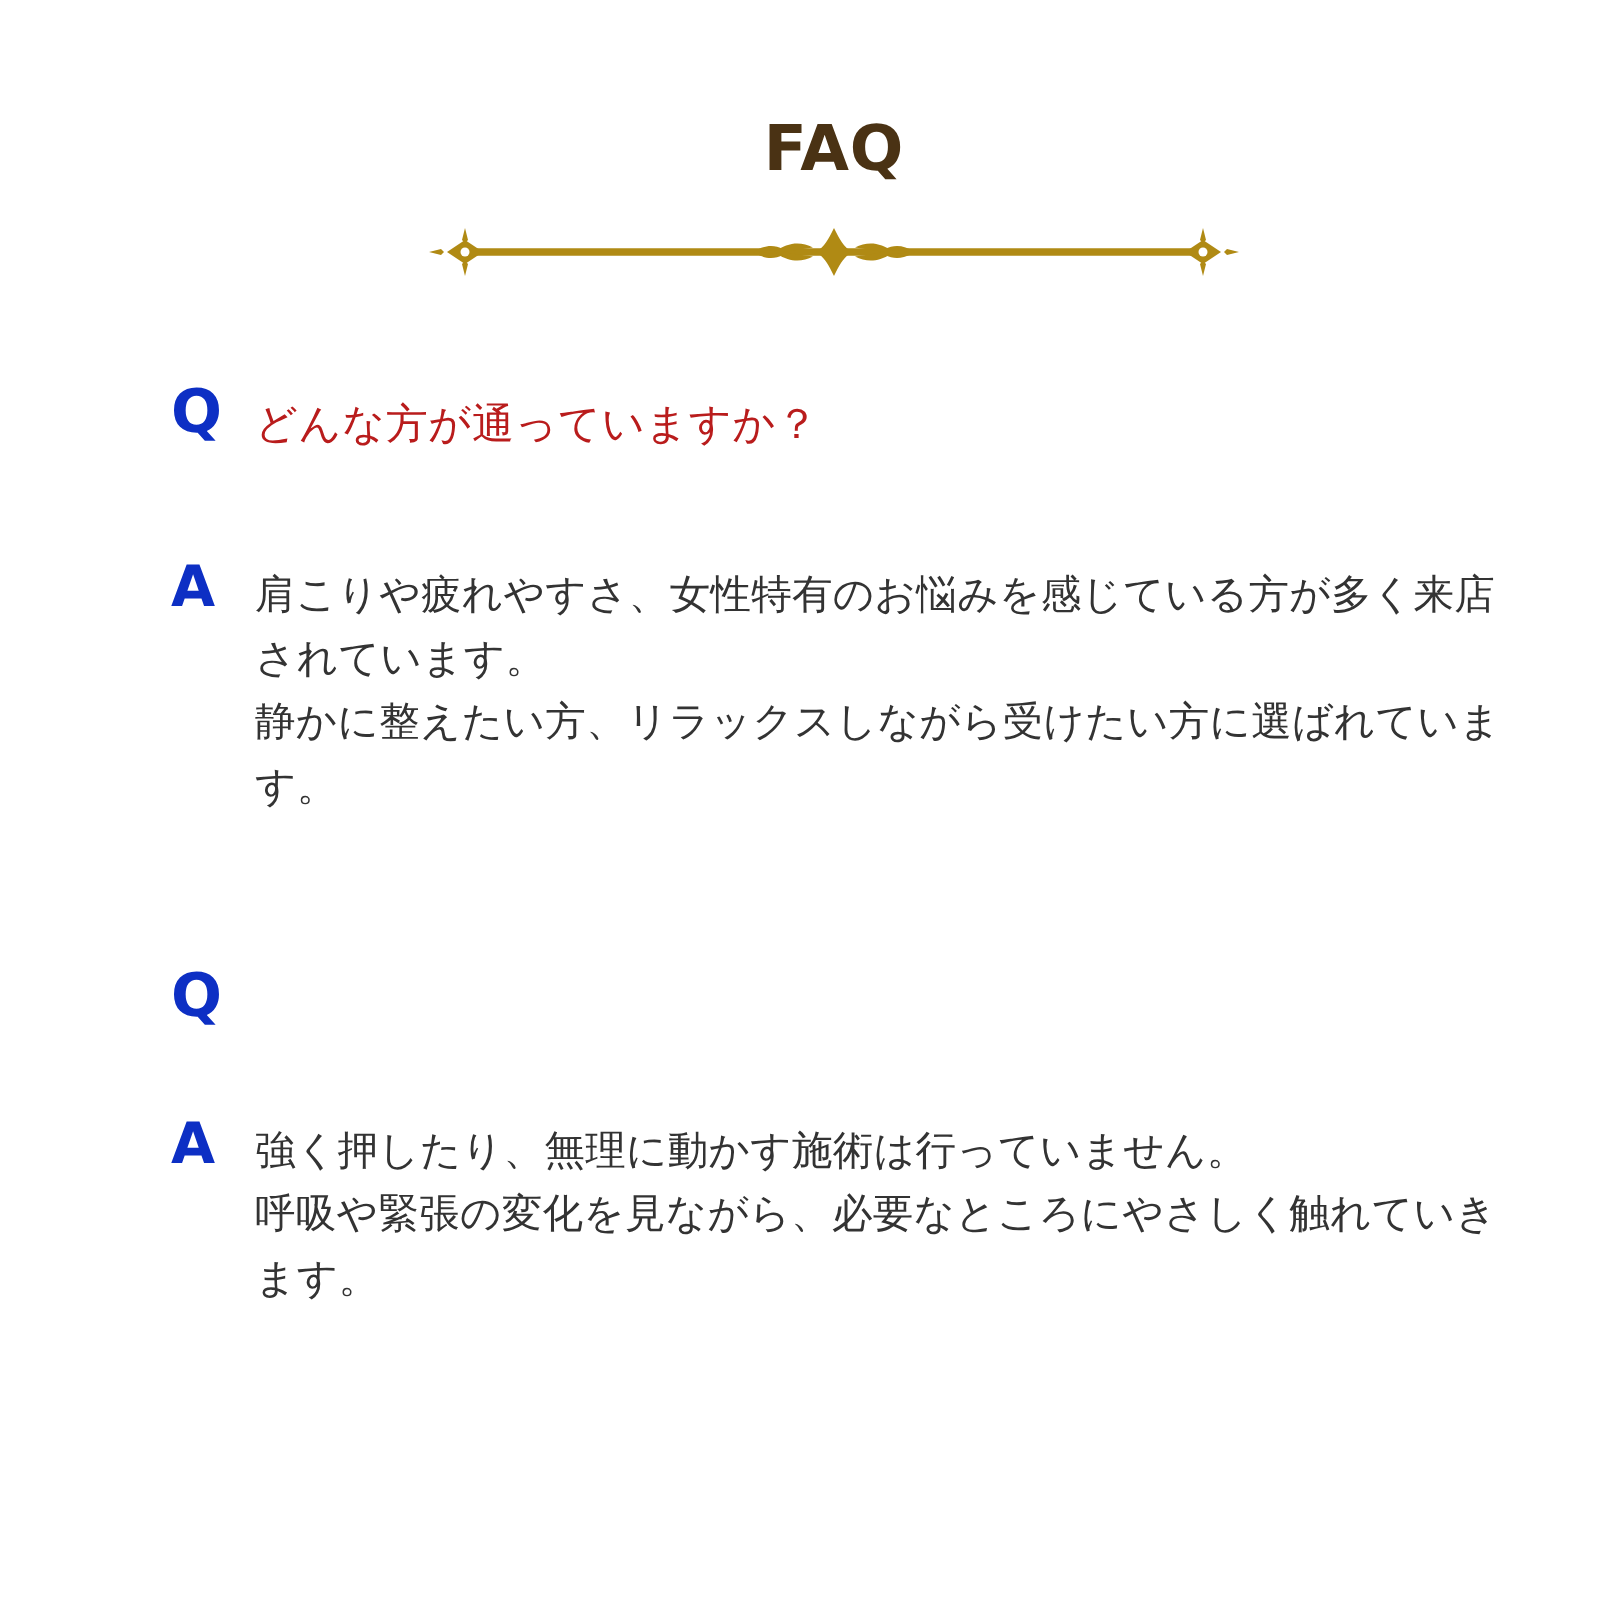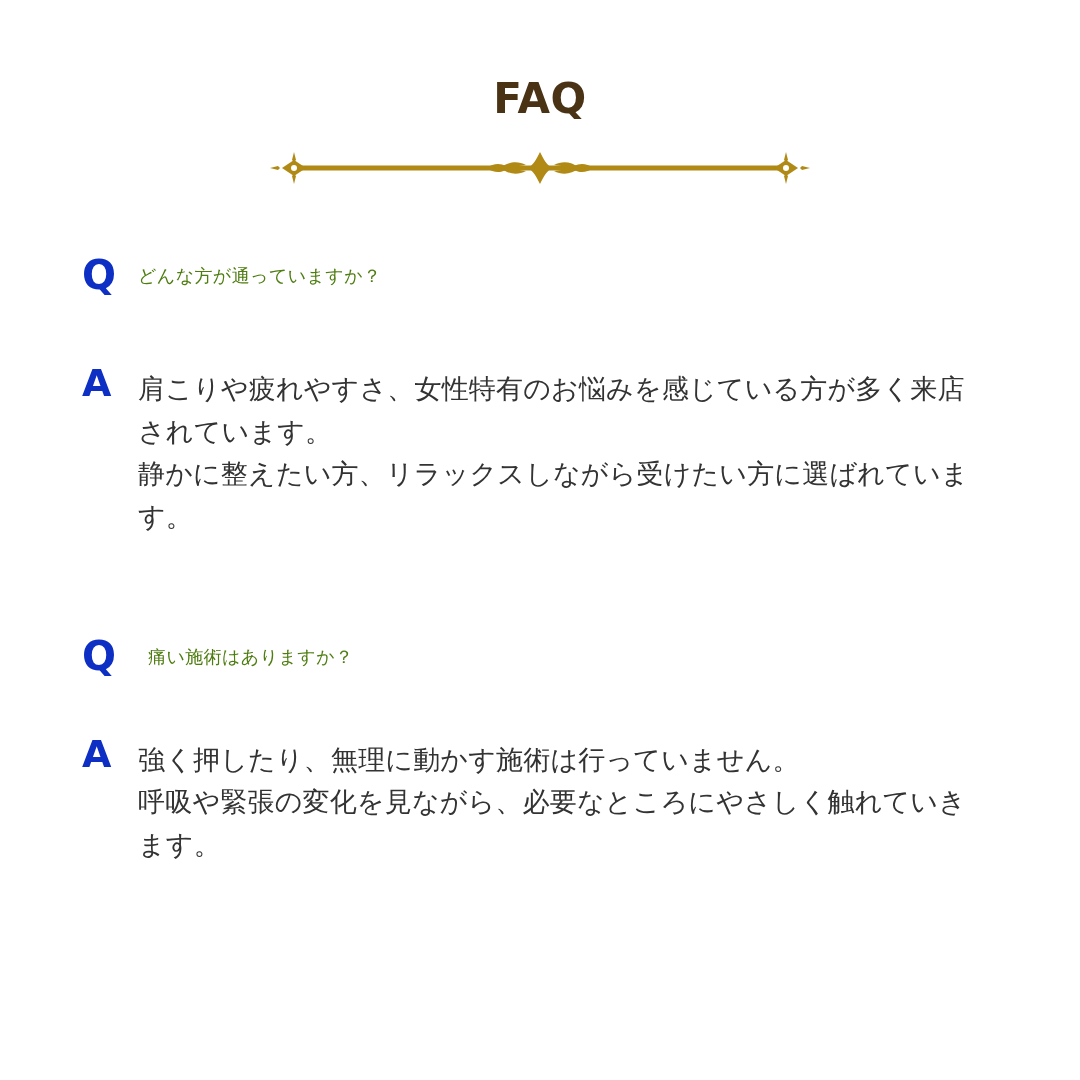--- a/index.html
+++ b/index.html
@@ -12,20 +12,21 @@
     background: #ffffff;
     font-family: "Liberation Sans", "DejaVu Sans", sans-serif;
     overflow: hidden;
   }
 
   .page {
     position: relative;
     width: 1080px;
     height: 1080px;
     box-sizing: border-box;
+    padding-left: 32px;
   }
 
   
   .header {
     padding-top: 78px;
     text-align: center;
   }
   .header-title {
     font-family: "DejaVu Sans", "Liberation Sans", sans-serif;
     font-size: 42px;
@@ -75,22 +76,22 @@
     padding-left: 6px;
     box-sizing: border-box;
   }
   .qa-marker.answer {
     font-size: 38px;
     padding-top: 2px;
   }
 
   .question-text {
     font-family: "DejaVu Sans", "Liberation Sans", sans-serif;
-    font-size: 18px;
-    color: #4d7c0f;
+    font-size: 28px;
+    color: #b91c1c;
     line-height: 1.5;
     padding-top: 8px;
     letter-spacing: 0.4px;
   }
   .question-text.indented {
     padding-left: 10px;
   }
 
   .answer-row {
     margin-top: 66px;
@@ -162,21 +163,20 @@
       <div class="qa-row answer-row">
         <div class="qa-marker answer">A</div>
         <div class="answer-text">肩こりや疲れやすさ、女性特有のお悩みを感じている方が多く来店されています。
 静かに整えたい方、リラックスしながら受けたい方に選ばれています。</div>
       </div>
     </div>
 
     <div class="faq-item">
       <div class="qa-row">
         <div class="qa-marker">Q</div>
-        <div class="question-text indented">痛い施術はありますか？</div>
       </div>
       <div class="qa-row answer-row second">
         <div class="qa-marker answer">A</div>
         <div class="answer-text">強く押したり、無理に動かす施術は行っていません。
 呼吸や緊張の変化を見ながら、必要なところにやさしく触れていきます。</div>
       </div>
     </div>
 
   </div>
 </div>

